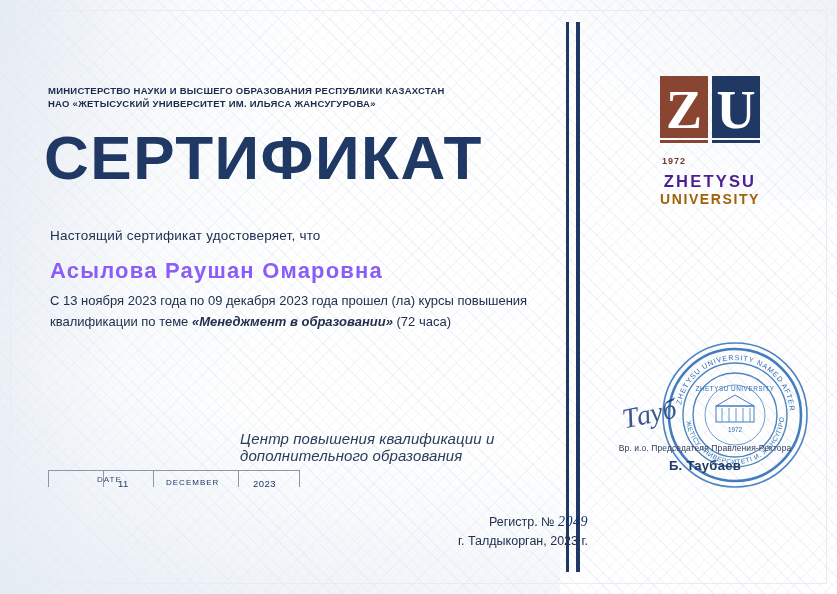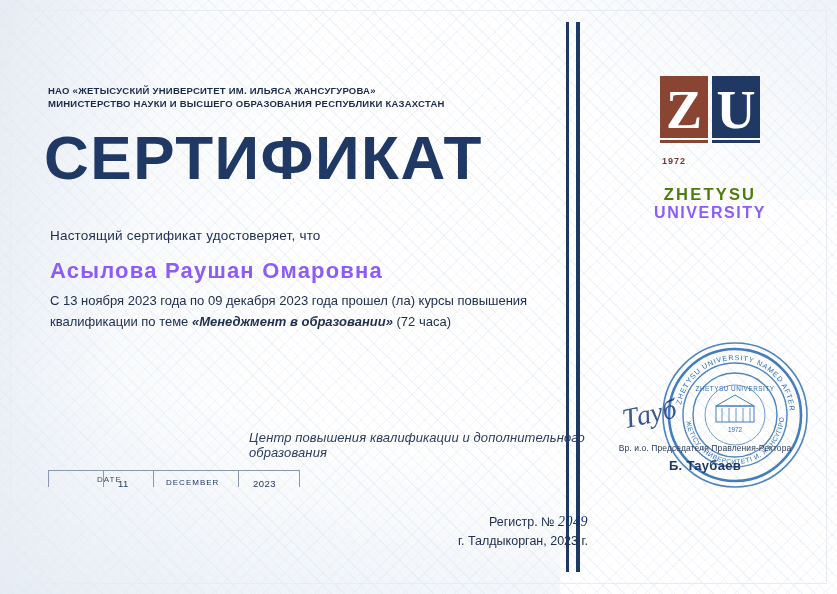--- a/index.html
+++ b/index.html
@@ -139,25 +139,24 @@
   .body-text .theme {
     font-weight: 700;
     font-style: italic;
   }
 
   .dept {
     position: absolute;
     left: 192px;
     top: 430px;
     width: 340px;
-    font-size: 13px;
+    font-size: 15px;
     font-style: italic;
     color: #2b3c5c;
     letter-spacing: 0.1px;
-    margin-left: 9px;
   }
 
   
   .date-row {
     position: absolute;
     left: 0px;
     top: 470px;
     width: 260px;
     height: 26px;
   }
@@ -229,32 +228,32 @@
   .logo-year {
     position: absolute;
     left: 8px;
     bottom: 2px;
     font-size: 9px;
     letter-spacing: 1px;
     color: #6b3a2e;
     font-weight: 600;
   }
   .logo-name {
-    margin-top: 17px;
+    margin-top: 4px;
     font-size: 16.5px;
     letter-spacing: 2.2px;
     font-weight: 700;
-    color: #4d7c0f;
+    color: #4c1d95;
     line-height: 19px;
   }
   .logo-sub {
-    font-size: 16px;
+    font-size: 14px;
     letter-spacing: 1.6px;
     font-weight: 600;
-    color: #8b5cf6;
+    color: #a16207;
   }
 
   
   .seal {
     position: absolute;
     left: 660px;
     top: 340px;
     width: 150px;
     height: 150px;
   }
@@ -305,22 +304,22 @@
   <div class="divider" style="left:566px;">
     <div class="line" style="left:0; width:3px;"></div>
   </div>
   <div class="divider" style="left:576px;">
     <div class="line" style="left:0; width:4px;"></div>
   </div>
 
   <div class="content">
 
     <div class="ministry">
+      <div>МИНИСТЕРСТВО НАУКИ И ВЫСШЕГО ОБРАЗОВАНИЯ РЕСПУБЛИКИ КАЗАХСТАН</div>
       <div>НАО «ЖЕТЫСУСКИЙ УНИВЕРСИТЕТ ИМ. ИЛЬЯСА ЖАНСУГУРОВА»</div>
-      <div>МИНИСТЕРСТВО НАУКИ И ВЫСШЕГО ОБРАЗОВАНИЯ РЕСПУБЛИКИ КАЗАХСТАН</div>
     </div>
 
     <div class="title">СЕРТИФИКАТ</div>
 
     <div class="certifies">Настоящий сертификат удостоверяет, что</div>
 
     <div class="recipient">Асылова Раушан Омаровна</div>
 
     <div class="body-text">
       <span>С 13 ноября 2023 года по 09 декабря 2023 года прошел (ла) курсы повышения квалификации по теме </span><span class="theme">«Менеджмент в образовании»</span><span> (72 часа)</span>

